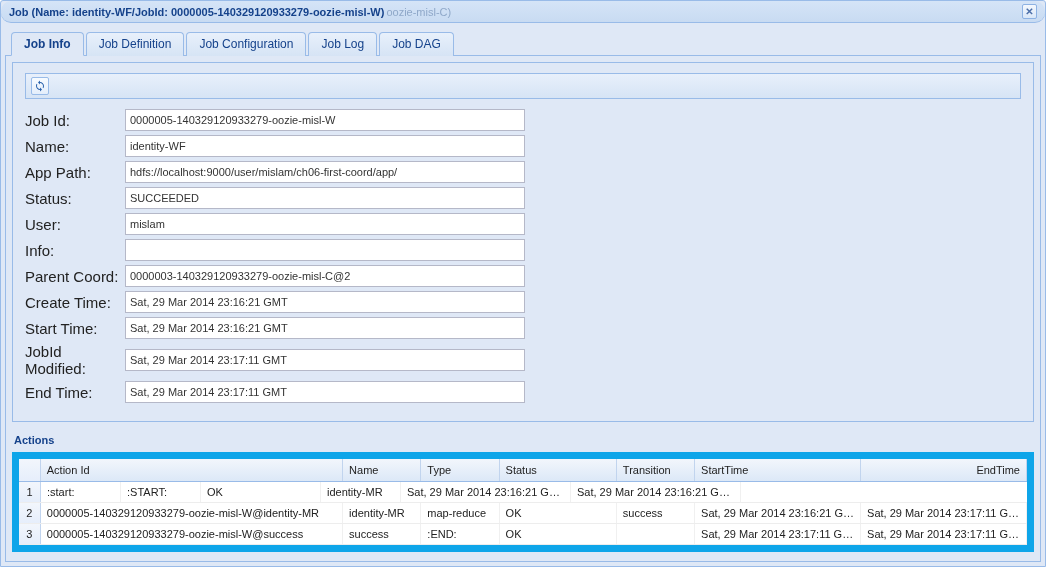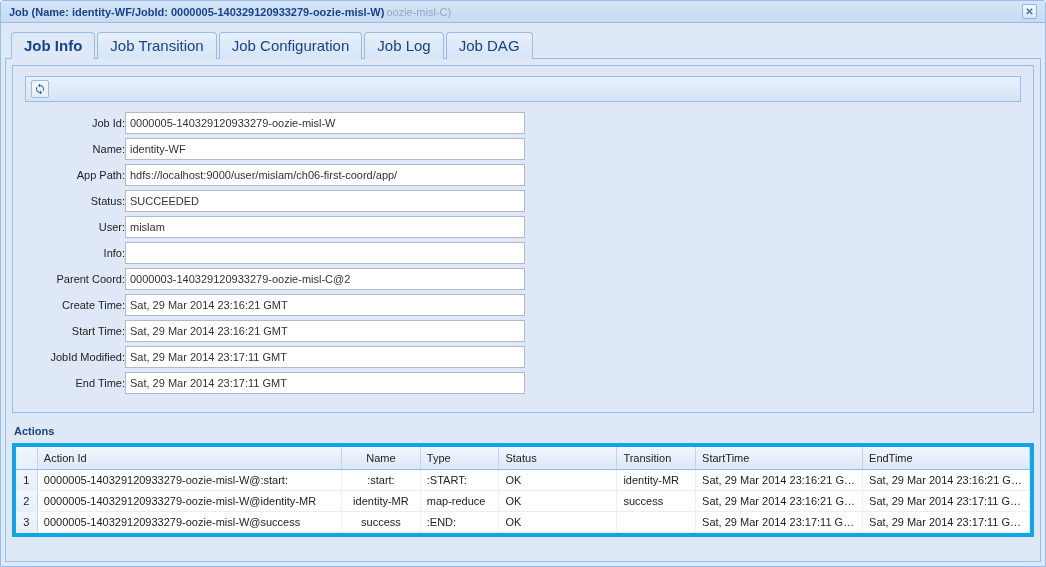--- a/index.html
+++ b/index.html
@@ -23,20 +23,21 @@
   .titlebar {
     background: linear-gradient(#d5e4f7, #c8dbf2);
     border-bottom: 1px solid #99bbe8;
     padding: 4px 8px;
     font-weight: bold;
     color: #15428b;
     display: flex;
     align-items: center;
     justify-content: space-between;
     height: 22px;
+    border-radius: 10px;
   }
   .titlebar .ghost {
     color: #8fa8c9;
     font-weight: normal;
     margin-left: 2px;
   }
   .close-btn {
     width: 15px;
     height: 15px;
     border: 1px solid #8db2e3;
@@ -57,21 +58,21 @@
     margin: 4px 4px 0 4px;
   }
   .tab {
     background: linear-gradient(#e8f0fb, #d6e4f5);
     border: 1px solid #99bbe8;
     border-bottom: none;
     border-radius: 4px 4px 0 0;
     padding: 4px 12px;
     color: #15428b;
     cursor: pointer;
-    font-size: 15px;
+    font-size: 12px;
     position: relative;
     top: 1px;
   }
   .tab.active {
     background: #dfe8f6;
     font-weight: bold;
     border-bottom: 1px solid #dfe8f6;
     z-index: 2;
   }
   .content {
@@ -109,83 +110,82 @@
     cursor:pointer;
   }
   .refresh-btn svg { width:12px; height:12px; fill:#2a62ac; }
   .form-row {
     display: flex;
     align-items: center;
     margin-bottom: 4px;
   }
   .form-label {
     width: 100px;
-    text-align: right;
     padding-right: 0;
     color: #222;
-    font-size: 11px;
+    font-size: 15px;
   }
   .form-field {
     width: 400px;
     height: 22px;
     border: 1px solid #b5b8c8;
     background: #fff;
     padding: 2px 4px;
     font-size: 11px;
     color: #333;
     font-family: inherit;
   }
   .section-title {
     color: #15428b;
     font-weight: bold;
     padding: 4px 2px 6px 2px;
   }
   .grid {
-    border: 4px solid #0ea5e9;
+    border: 7px solid #0ea5e9;
     background: #fff;
   }
   .grid-header {
     display: flex;
     background: linear-gradient(#f2f6fc, #dce8f7);
     border-bottom: 1px solid #99bbe8;
   }
   .gh-cell {
     padding: 5px 6px;
     font-size: 11px;
     border-right: 1px solid #c1d4ee;
     white-space: nowrap;
     overflow: hidden;
   }
   .grid-row { display:flex; border-bottom:1px solid #ededed; }
   .gd-cell { padding: 4px 6px; font-size:11px; border-right:1px solid #f0f0f0; white-space:nowrap; overflow:hidden; text-overflow:ellipsis; }
   .col-idx { width:22px; text-align:center; background:linear-gradient(#f2f6fc,#e6eefb); border-right:1px solid #c1d4ee;}
   .col-aid { width:310px; }
-  .col-name { width:80px;text-align:center; }
+  .col-name { width:80px; }
   .col-type { width:80px; }
   .col-status { width:120px; }
   .col-trans { width:80px; }
   .col-start { width:170px; }
-  .col-end { width:170px; }
+  .col-end { width:170px;text-align:right; }
 </style>
 </head>
 <body>
 
 <div class="window">
   <div class="titlebar">
     <div>
       <span>Job (Name: </span><span>identity-WF</span><span>/JobId: </span><span>0000005-140329120933279-oozie-misl-W</span><span>)</span><span class="ghost">oozie-misl-C)</span>
     </div>
     <div class="close-btn">
       <span>✕</span>
     </div>
   </div>
 
   <div class="tabstrip">
     <div class="tab active"><span>Job Info</span></div>
-    <div class="tab"><span>Job Transition</span></div>
+    <div class="tab"><span>Job Definition</span></div>
     <div class="tab"><span>Job Configuration</span></div>
     <div class="tab"><span>Job Log</span></div>
     <div class="tab"><span>Job DAG</span></div>
   </div>
 
   <div class="content">
 
     <div class="panel">
       <div class="form-grid">
 
@@ -253,21 +253,20 @@
         <div class="gh-cell col-name">Name</div>
         <div class="gh-cell col-type">Type</div>
         <div class="gh-cell col-status">Status</div>
         <div class="gh-cell col-trans">Transition</div>
         <div class="gh-cell col-start">StartTime</div>
         <div class="gh-cell col-end">EndTime</div>
       </div>
 
       <div class="grid-row">
         <div class="gd-cell col-idx">1</div>
-        <div class="gd-cell col-aid">0000005-140329120933279-oozie-misl-W@:start:</div>
         <div class="gd-cell col-name">:start:</div>
         <div class="gd-cell col-type">:START:</div>
         <div class="gd-cell col-status">OK</div>
         <div class="gd-cell col-trans">identity-MR</div>
         <div class="gd-cell col-start">Sat, 29 Mar 2014 23:16:21 GMT</div>
         <div class="gd-cell col-end">Sat, 29 Mar 2014 23:16:21 GMT</div>
       </div>
       <div class="grid-row">
         <div class="gd-cell col-idx">2</div>
         <div class="gd-cell col-aid">0000005-140329120933279-oozie-misl-W@identity-MR</div>

